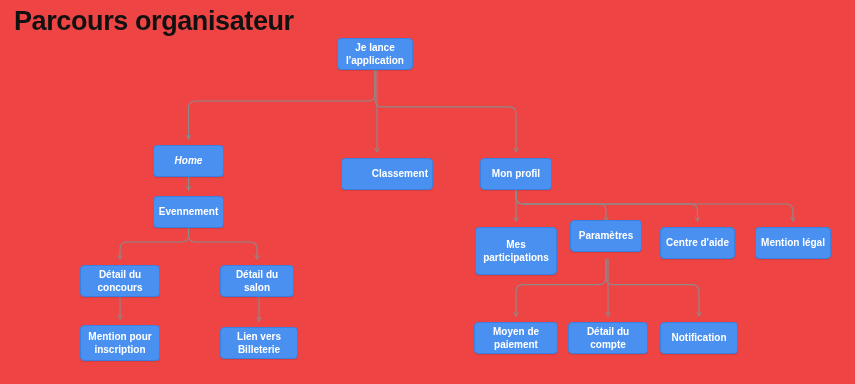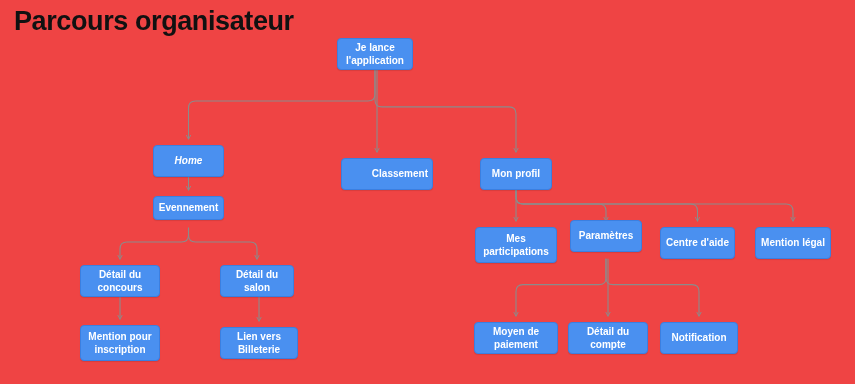--- a/index.html
+++ b/index.html
@@ -94,24 +94,24 @@
       </div>
       <div class="node" style="left: 153px; top: 145px; width: 71px; height: 32px; background: rgb(74, 144, 240); border-color: rgb(59, 127, 224); color: rgb(255, 255, 255); font-style: italic;">
         <span>Home</span>
       </div>
       <div class="node" style="left: 341px; top: 158px; width: 92px; height: 32px; background: rgb(74, 144, 240); border-color: rgb(59, 127, 224); color: rgb(255, 255, 255); justify-content: flex-end;">
         <span>Classement</span>
       </div>
       <div class="node" style="left: 480px; top: 158px; width: 72px; height: 32px; background: rgb(74, 144, 240); border-color: rgb(59, 127, 224); color: rgb(255, 255, 255);">
         <span>Mon profil</span>
       </div>
-      <div class="node" style="left: 153px; top: 196px; width: 71px; height: 24px; background: rgb(74, 144, 240); border-color: rgb(59, 127, 224); color: rgb(255, 255, 255);">
+      <div class="node" style="left: 153px; top: 196px; width: 71px; height: 32px; background: rgb(74, 144, 240); border-color: rgb(59, 127, 224); color: rgb(255, 255, 255);">
         <span>Evennement</span>
       </div>
-      <div class="node" style="left: 475px; top: 227px; width: 82px; height: 36px; background: rgb(74, 144, 240); border-color: rgb(59, 127, 224); color: rgb(255, 255, 255);">
+      <div class="node" style="left: 475px; top: 227px; width: 82px; height: 48px; background: rgb(74, 144, 240); border-color: rgb(59, 127, 224); color: rgb(255, 255, 255);">
         <span>Mes participations</span>
       </div>
       <div class="node" style="left: 570px; top: 220px; width: 72px; height: 32px; background: rgb(74, 144, 240); border-color: rgb(59, 127, 224); color: rgb(255, 255, 255);">
         <span>Paramètres</span>
       </div>
       <div class="node" style="left: 660px; top: 227px; width: 75px; height: 32px; background: rgb(74, 144, 240); border-color: rgb(59, 127, 224); color: rgb(255, 255, 255);">
         <span>Centre d'aide</span>
       </div>
       <div class="node" style="left: 755px; top: 227px; width: 76px; height: 32px; background: rgb(74, 144, 240); border-color: rgb(59, 127, 224); color: rgb(255, 255, 255); align-items: center;">
         <span>Mention légal</span>

